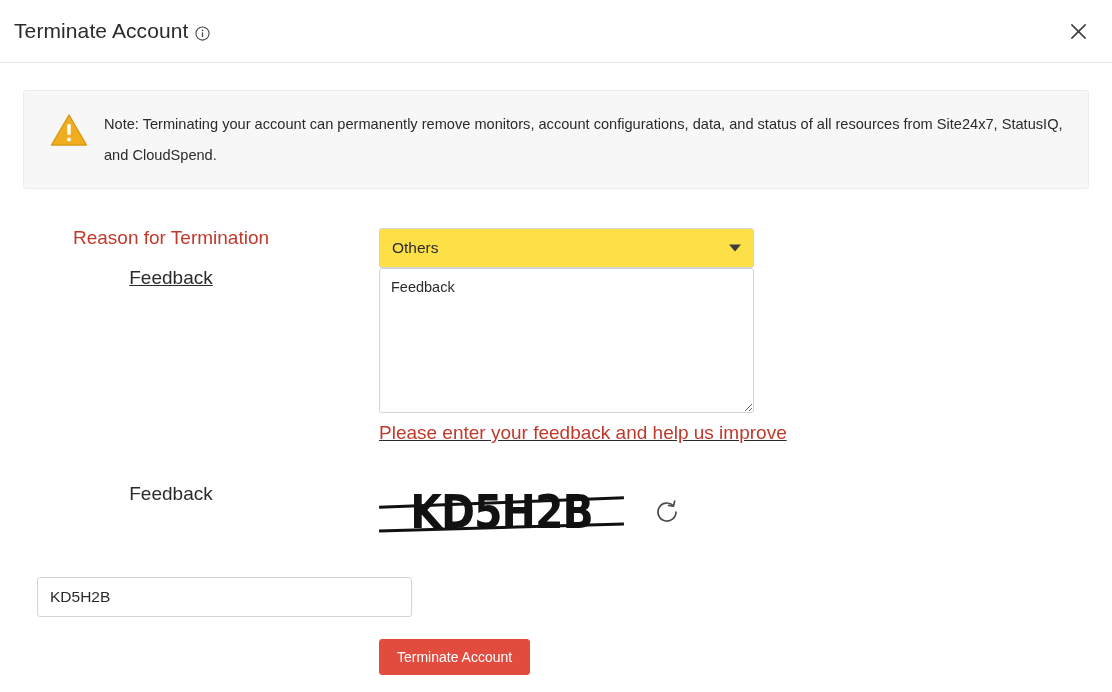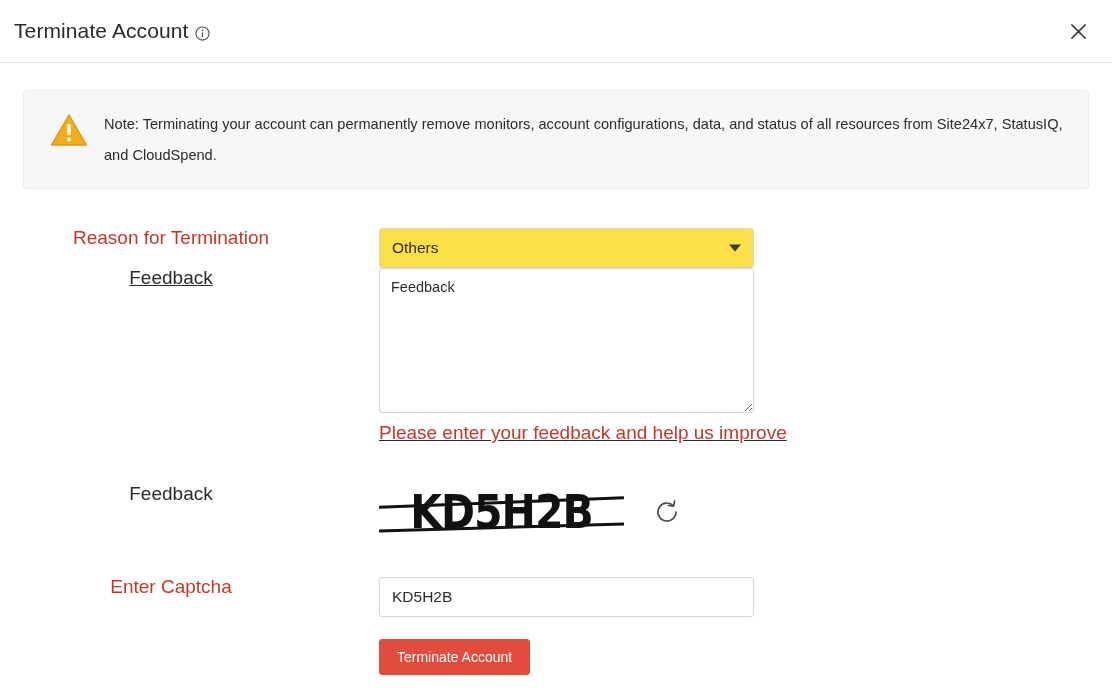--- a/index.html
+++ b/index.html
@@ -281,21 +281,20 @@
           <svg width="26" height="26" viewBox="0 0 26 26" fill="none">
             <path d="M22 13a9 9 0 1 1-2.8-6.5" stroke="#4a4a4a" stroke-width="1.7" stroke-linecap="round"></path>
             <path d="M20.6 2.2 L19.6 7.2 L14.6 6.4" stroke="#4a4a4a" stroke-width="1.7" stroke-linecap="round" stroke-linejoin="round" fill="none"></path>
           </svg>
         </span>
       </div>
     </div>
   </div>
 
   <div class="row input-row">
-    <div class="label-col required">Enter Captcha</div>
     <div class="field-col">
       <input class="text-input" type="text" value="KD5H2B" style="">
     </div>
   </div>
 
   <div class="row submit-row">
     <div class="label-col"></div>
     <div class="field-col">
       <button class="submit-btn">Terminate Account</button>
     </div>

